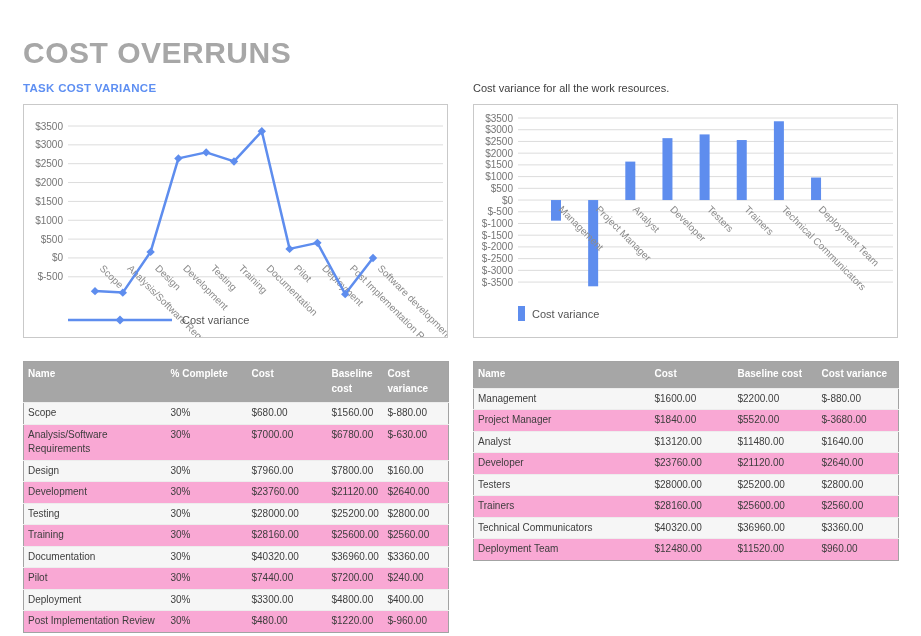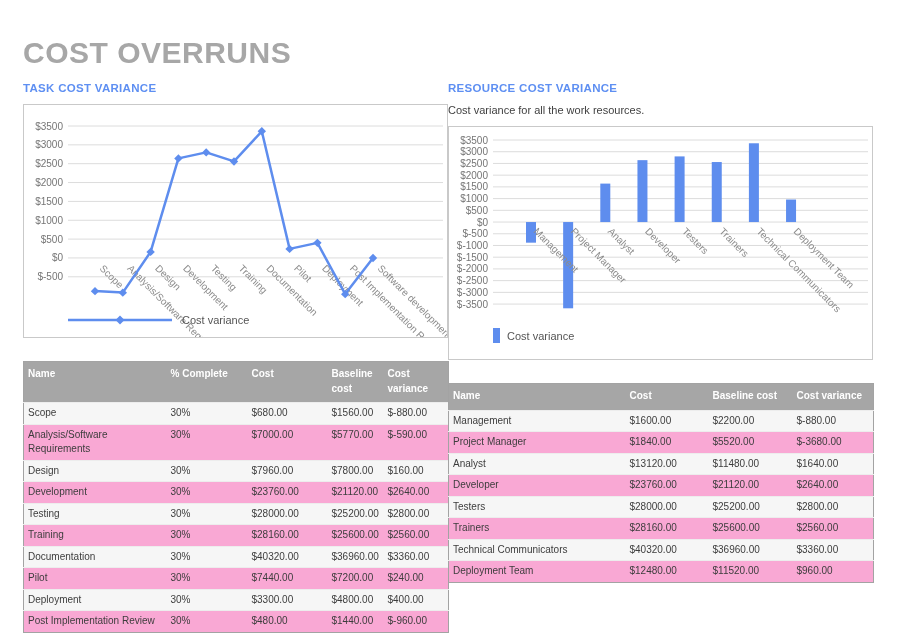--- a/index.html
+++ b/index.html
@@ -1,19 +1,19 @@
 <!DOCTYPE html>
 <html><head>
 <meta charset="utf-8">
 <style>
   html,body{margin:0;padding:0;background:#ffffff;width:921px;height:636px;overflow:hidden;
     font-family:"Liberation Sans","DejaVu Sans",sans-serif;}
   .page{padding:28px 0 0 23px;width:898px;}
   h1.title{font-size:30px;font-weight:bold;color:#a7a7a7;letter-spacing:.5px;margin:8px 0 12px 0;}
-  .columns{display:grid;grid-template-columns:425px 425px;}
+  .columns{display:grid;grid-template-columns:425px 425px;column-gap:25px;}
   .sec-head{font-size:11.5px;font-weight:bold;color:#5e8ff2;letter-spacing:.3px;margin:0 0 10px 0;}
   .sec-desc{font-size:11px;color:#3f3f3f;margin:0 0 10px 0;}
   .chart-box{width:423px;height:232px;border:1px solid #c9c9c9;background:#fff;margin-bottom:23px;}
   .chart-box svg{display:block;overflow:hidden;}
   table.data-table{width:425px;table-layout:fixed;border-collapse:collapse;background:#f9a8d4;
     font-size:10px;color:#3d3d3d;border:1px solid #a3a3a3;}
   table.data-table th{background:#a6a6a6;color:#ffffff;font-weight:bold;text-align:left;
     vertical-align:top;padding:5px 4px 6px 4px;font-size:10px;line-height:1.45;}
   table.data-table td{padding:3px 4px;border-top:1px solid #ededed;line-height:1.45;vertical-align:top;}
   table.data-table tbody tr:nth-child(odd){background:#f6f6f6;}
@@ -98,22 +98,22 @@
               <td>Scope</td>
               <td>30%</td>
               <td>$680.00</td>
               <td>$1560.00</td>
               <td>$-880.00</td>
             </tr>
             <tr>
               <td>Analysis/Software Requirements</td>
               <td>30%</td>
               <td>$7000.00</td>
-              <td>$5770.00</td>
-              <td>$-590.00</td>
+              <td>$6780.00</td>
+              <td>$-630.00</td>
             </tr>
             <tr>
               <td>Design</td>
               <td>30%</td>
               <td>$7960.00</td>
               <td>$7800.00</td>
               <td>$160.00</td>
             </tr>
             <tr>
               <td>Development</td>
@@ -154,29 +154,28 @@
               <td>Deployment</td>
               <td>30%</td>
               <td>$3300.00</td>
               <td>$4800.00</td>
               <td>$400.00</td>
             </tr>
             <tr>
               <td>Post Implementation Review</td>
               <td>30%</td>
               <td>$480.00</td>
-              <td>$1440.00</td>
+              <td>$1220.00</td>
               <td>$-960.00</td>
             </tr>
           </tbody>
       </table>
     </section>
 
     <section>
-      <h2 class="sec-head">RESOURCE COST VARIANCE</h2>
       <p class="sec-desc">Cost variance for all the work resources.</p>
       <div class="chart-box">
         <svg id="chart-bar" width="423" height="232">
             <line x1="44" y1="13" x2="419" y2="13" stroke="#DCDCDC" stroke-width="1"></line>
             <text x="39" y="16.5" text-anchor="end" fill="#757575" font-size="10">$3500</text>
             <line x1="44" y1="24.72" x2="419" y2="24.72" stroke="#DCDCDC" stroke-width="1"></line>
             <text x="39" y="28.22" text-anchor="end" fill="#757575" font-size="10">$3000</text>
             <line x1="44" y1="36.44" x2="419" y2="36.44" stroke="#DCDCDC" stroke-width="1"></line>
             <text x="39" y="39.94" text-anchor="end" fill="#757575" font-size="10">$2500</text>
             <line x1="44" y1="48.16" x2="419" y2="48.16" stroke="#DCDCDC" stroke-width="1"></line>

